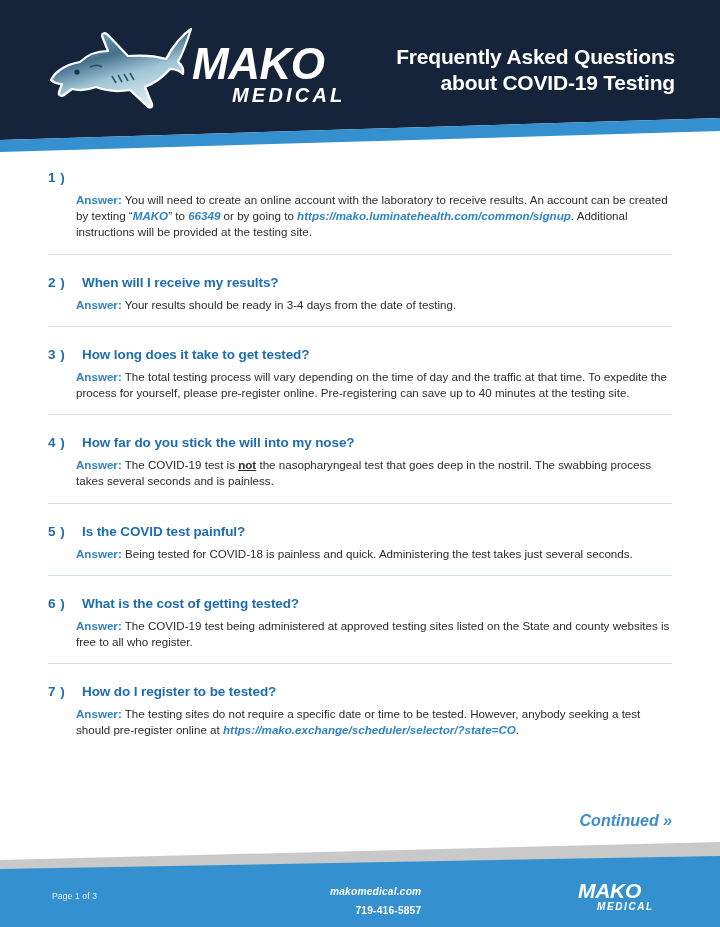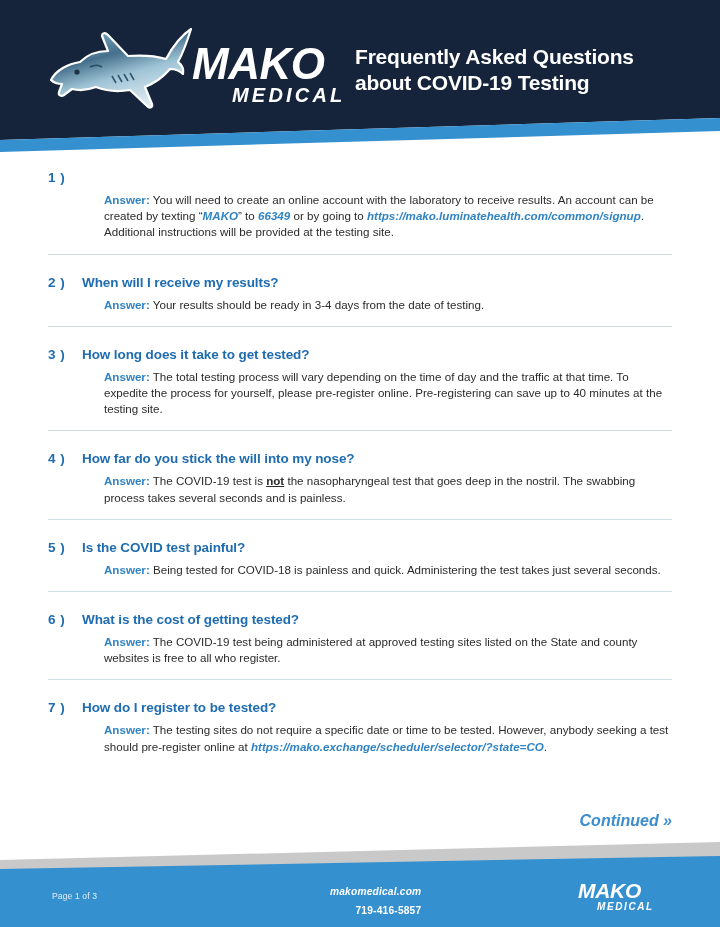--- a/index.html
+++ b/index.html
@@ -87,21 +87,21 @@
     letter-spacing: 3.2px;
     color: #ffffff;
     padding-left: 40px;
   }
 
   .header-title {
     position: absolute;
     left: 355px;
     top: 44px;
     width: 320px;
-    text-align: left;
+    text-align: right;
     color: #ffffff;
     font-family: "Liberation Sans", sans-serif;
     font-weight: bold;
     font-size: 21px;
     line-height: 26px;
     letter-spacing: -0.2px;
   }
   .header-title span { display: block; }
 
   
@@ -128,21 +128,21 @@
     font-size: 13.5px;
     letter-spacing: 0.5px;
   }
   .q-text {
     color: #1f6cb0;
     font-weight: bold;
     font-size: 13.5px;
     letter-spacing: -0.1px;
   }
   .a-block {
-    margin-left: 56px;
+    margin-left: 28px;
     margin-right: 2px;
     padding-top: 7px;
     font-size: 11.6px;
     line-height: 16.2px;
     color: #2b2b2b;
   }
   .a-label {
     color: #2f83c5;
     font-weight: bold;
   }

